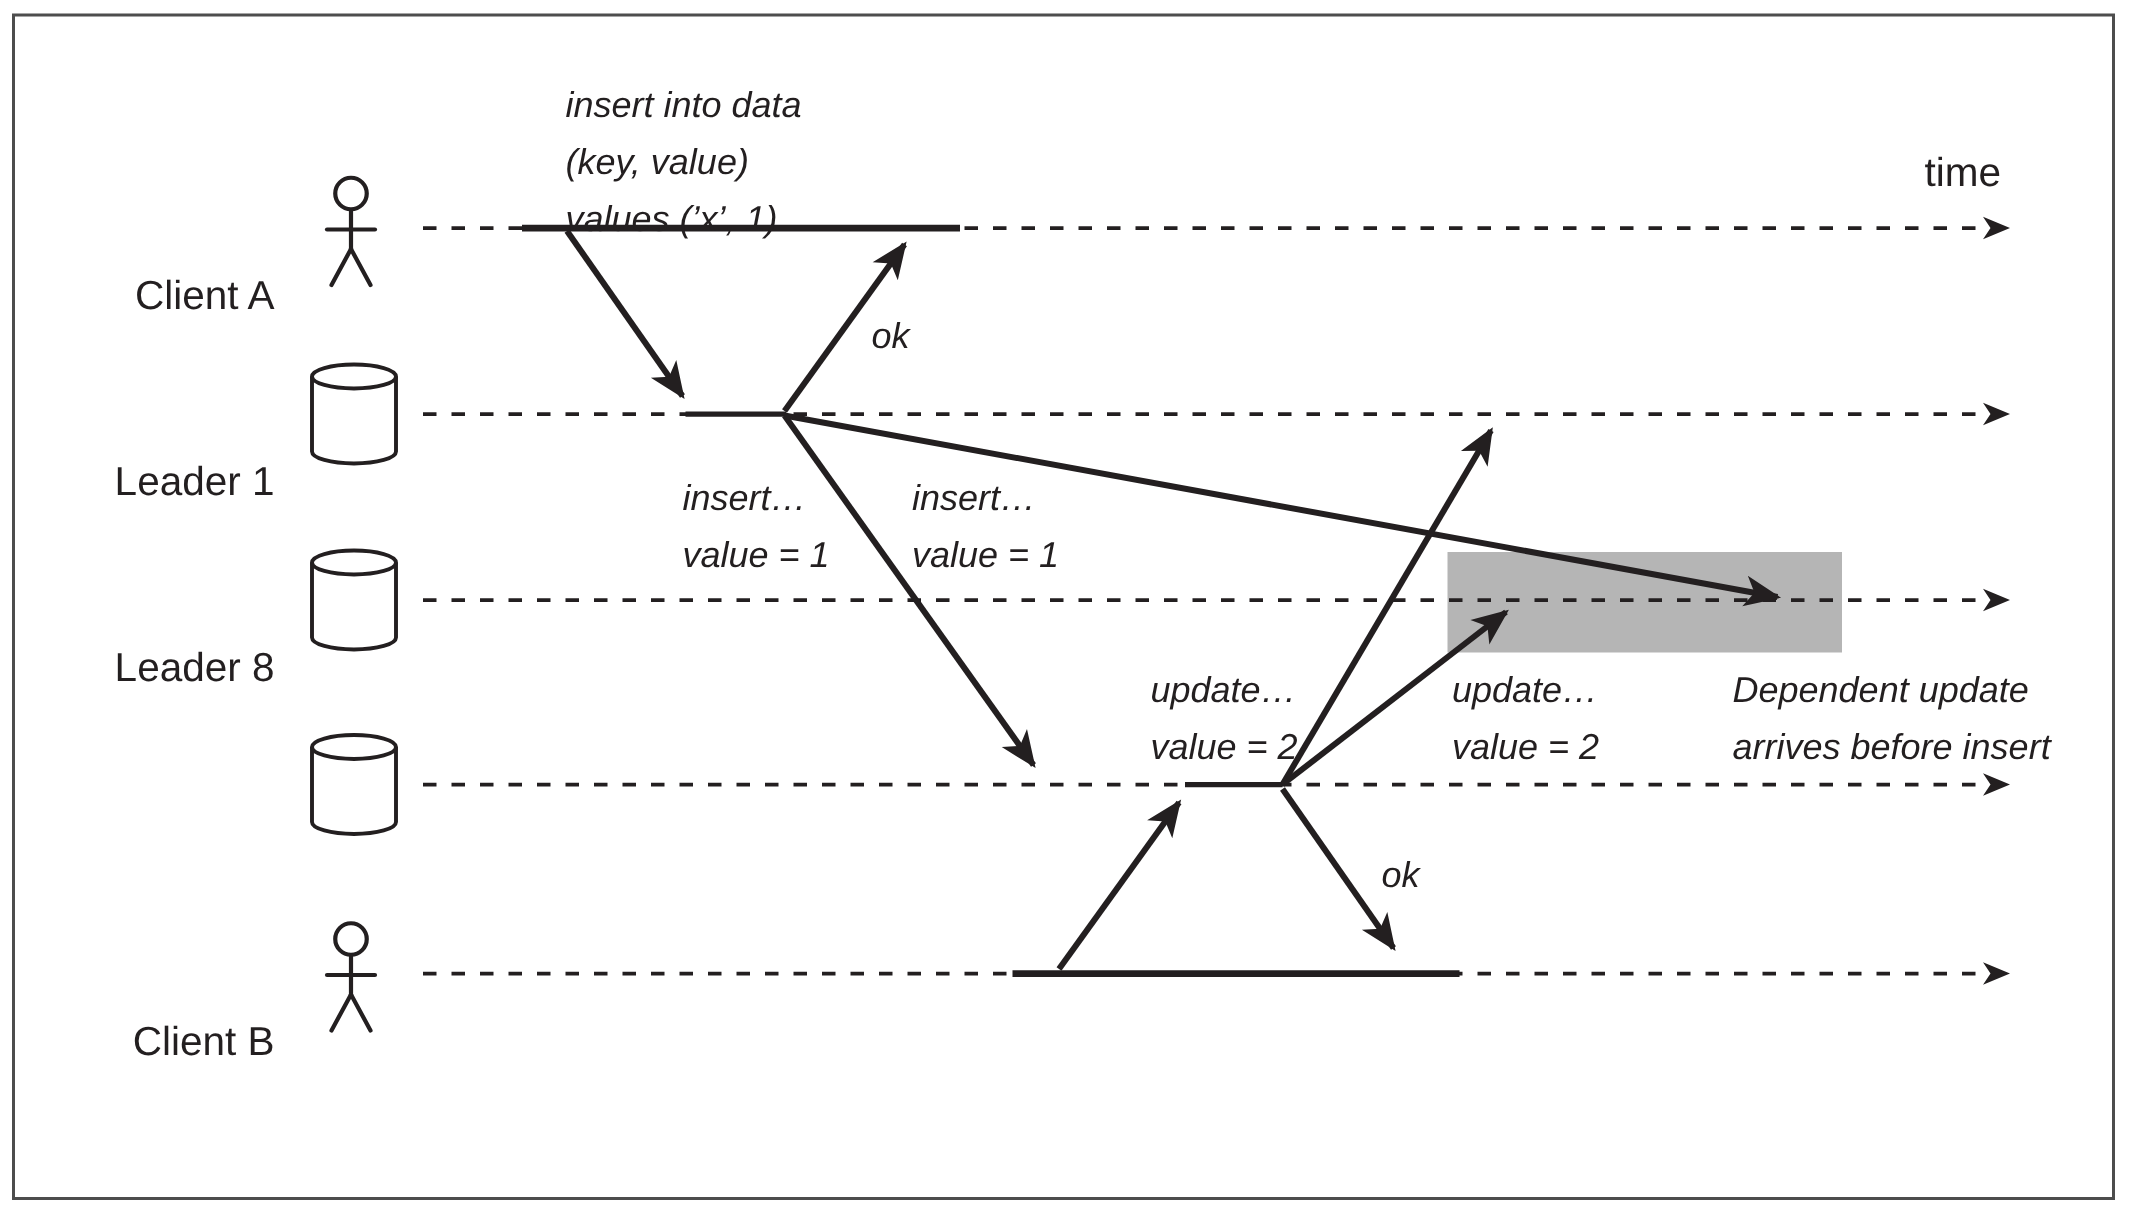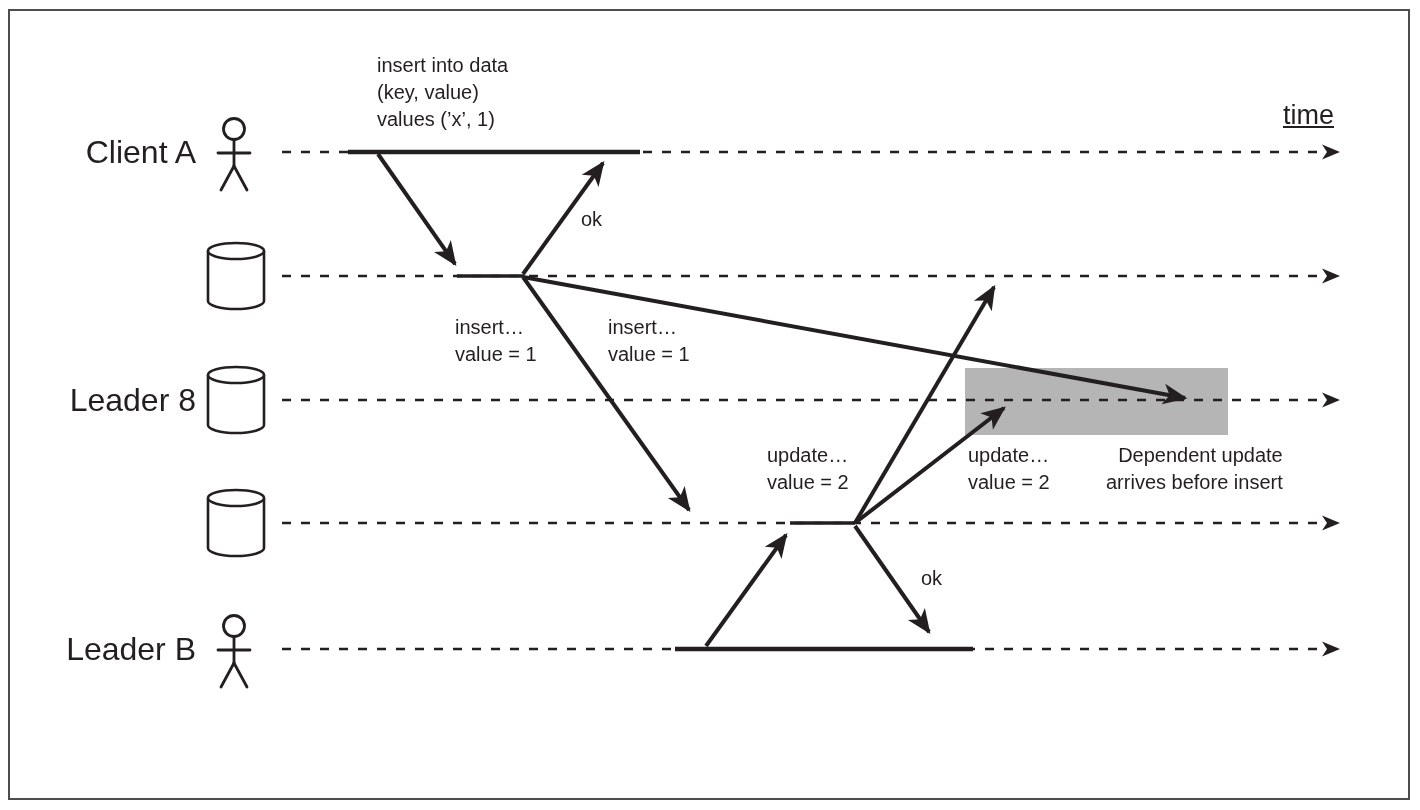--- a/index.html
+++ b/index.html
@@ -13,29 +13,29 @@
     position:relative;width:1420px;height:810px;background:var(--bg);
     font-family:"Liberation Sans","DejaVu Sans",sans-serif;
     color:var(--ink);overflow:hidden;
   }
   #frame{
     position:absolute;left:8px;top:9px;width:1402px;height:791px;
     border:2px solid var(--border);box-sizing:border-box;
   }
   svg{position:absolute;left:0;top:0;}
   .ann{
-    position:absolute;white-space:pre-line;font-size:20px;line-height:27px;
-    color:var(--ink);letter-spacing:0px;
+    position:absolute;white-space:pre-line;font-size:24px;line-height:38px;
+    color:var(--ink);letter-spacing:0px;font-style:italic;
   }
   .rowlabel{
-    position:absolute;left:40px;width:156px;text-align:right;
-    font-size:32px;line-height:34px;color:var(--ink);
+    position:absolute;left:27px;width:156px;text-align:right;
+    font-size:27px;line-height:34px;color:var(--ink);margin-top:45px;
   }
   .timelabel{
-    position:absolute;font-size:27px;line-height:30px;color:var(--ink);text-decoration:underline;
+    position:absolute;font-size:27px;line-height:30px;color:var(--ink);
   }
 </style>
 </head>
 <body>
 
 <div id="stage">
 
   <div id="frame"></div>
 
   <svg width="1420" height="810" viewBox="0 0 1420 810">
@@ -107,34 +107,35 @@
         <ellipse cx="236" cy="375" rx="28" ry="8"></ellipse>
       </g>
       <g>
         <path d="M208,498 V548 A28,8 0 0 0 264,548 V498"></path>
         <ellipse cx="236" cy="498" rx="28" ry="8"></ellipse>
       </g>
     </g>
   </svg>
 
   <div class="rowlabel" style="top:135px;">Client A</div>
+  <div class="rowlabel" style="top:259px;">Leader 1</div>
   <div class="rowlabel" style="top:383px;">Leader 8</div>
-  <div class="rowlabel" style="top:632px;">Leader B</div>
+  <div class="rowlabel" style="top:632px;">Client B</div>
 
   <div class="timelabel" style="left:1283px;top:100px;">time</div>
 
   <div class="ann" style="left:377px;top:52px;">insert into data
 (key, value)
 values (’x’, 1)</div>
   <div class="ann" style="left:581px;top:206px;">ok</div>
   <div class="ann" style="left:455px;top:314px;">insert…
 value = 1</div>
   <div class="ann" style="left:608px;top:314px;">insert…
 value = 1</div>
   <div class="ann" style="left:767px;top:442px;">update…
 value = 2</div>
   <div class="ann" style="left:968px;top:442px;">update…
 value = 2</div>
-  <div class="ann" style="left:1106px;top:442px;text-align:right;">Dependent update
+  <div class="ann" style="left:1155px;top:442px;">Dependent update
 arrives before insert</div>
   <div class="ann" style="left:921px;top:565px;">ok</div>
 
 </div>
 
 </body></html>

